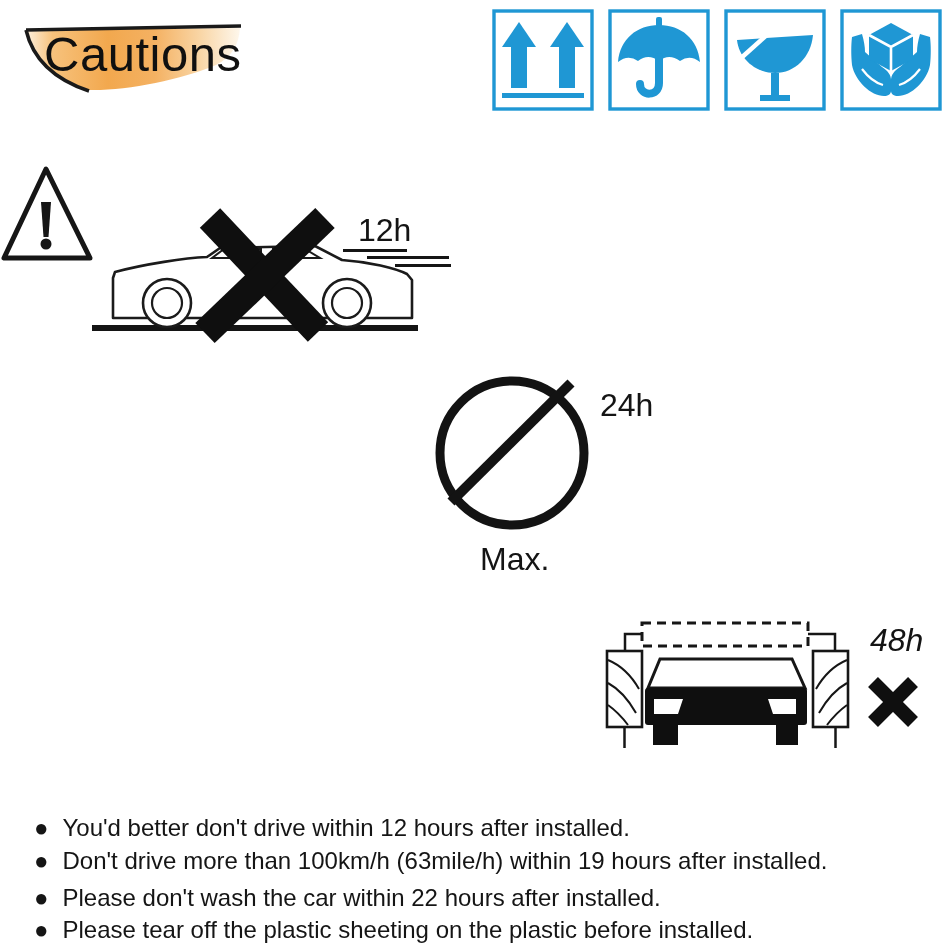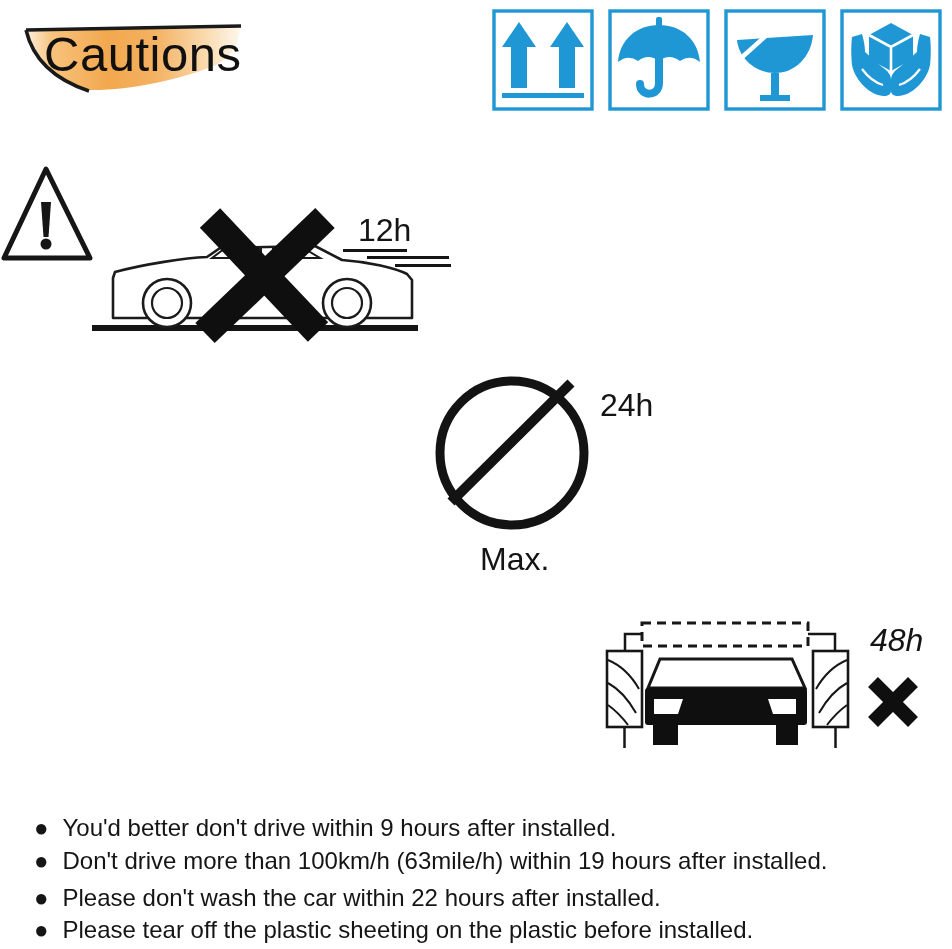--- a/index.html
+++ b/index.html
@@ -131,21 +131,21 @@
     <rect x="181" y="115" width="22" height="20" fill="#0f0f0f"></rect>
   </svg>
   <div class="abs t28" style="left:870px;top:624px;font-style:italic;">48h</div>
   <svg class="abs" style="left:863px;top:672px;" width="60" height="60" viewBox="0 0 60 60">
     <line x1="10" y1="10" x2="50" y2="50" stroke="#0f0f0f" stroke-width="14"></line>
     <line x1="50" y1="10" x2="10" y2="50" stroke="#0f0f0f" stroke-width="14"></line>
   </svg>
 
   <div class="abs note-row" style="top:812px;">
     <span class="note-bullet">●</span>
-    <span>You'd better don't drive within 9 hours after installed.</span>
+    <span>You'd better don't drive within 12 hours after installed.</span>
   </div>
   <div class="abs note-row" style="top:845px;">
     <span class="note-bullet">●</span>
     <span>Don't drive more than 100km/h (63mile/h) within 19 hours after installed.</span>
   </div>
   <div class="abs note-row" style="top:882px;">
     <span class="note-bullet">●</span>
     <span>Please don't wash the car within 22 hours after installed.</span>
   </div>
   <div class="abs note-row" style="top:914px;">

